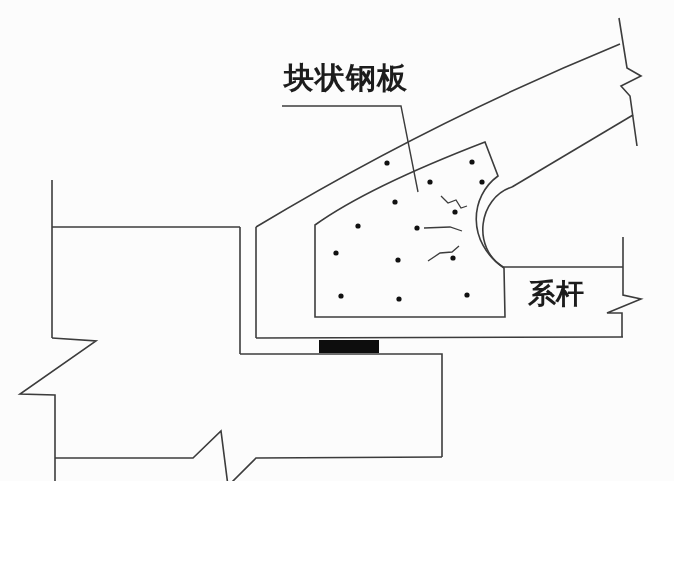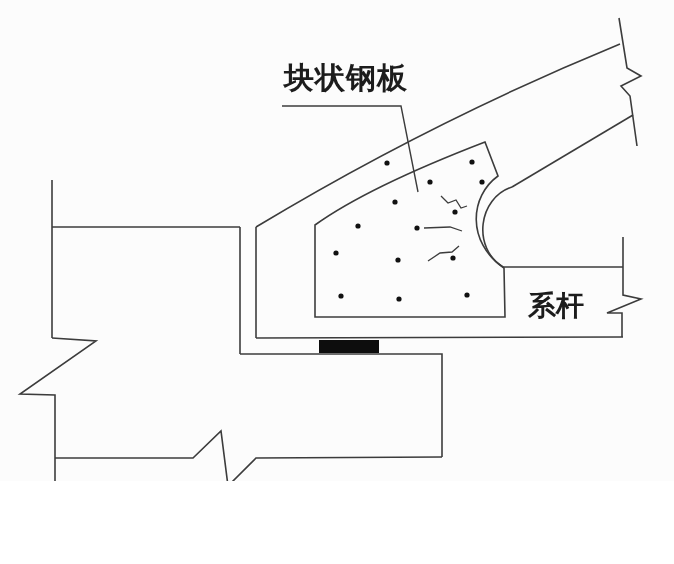--- a/index.html
+++ b/index.html
@@ -13,21 +13,21 @@
   .canvas svg{position:absolute;left:0;top:0;}
   .lbl{
     position:absolute;
     color:#1c1c1c;
     font-weight:bold;
     line-height:1;
     white-space:nowrap;
   }
   .lbl-steel-plate{left:284px;top:63px;font-size:30px;letter-spacing:1px;}
   .lbl-arch-rib{left:541px;top:107px;font-size:28px;}
-  .lbl-tie-rod{left:528px;top:292px;font-size:28px;}
+  .lbl-tie-rod{left:528px;top:280px;font-size:28px;}
   .caption{
     position:absolute;
     left:117px;top:507px;
     font-size:34px;font-weight:bold;
     letter-spacing:3px;line-height:1.1;
     white-space:nowrap;
   }
   .watermark{
     position:absolute;
     left:528px;top:522px;

